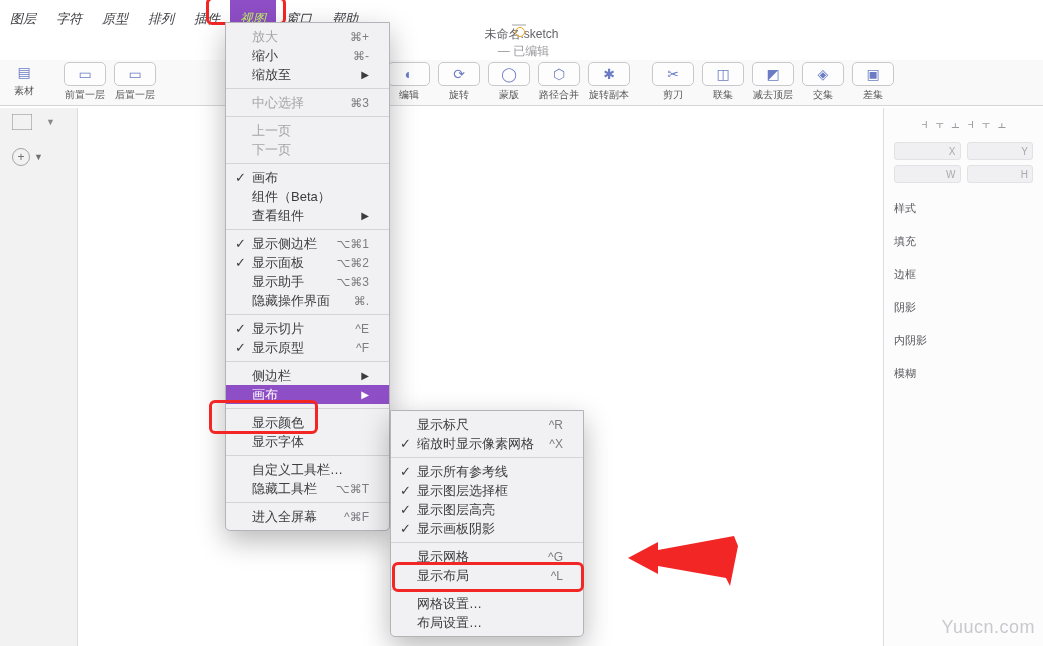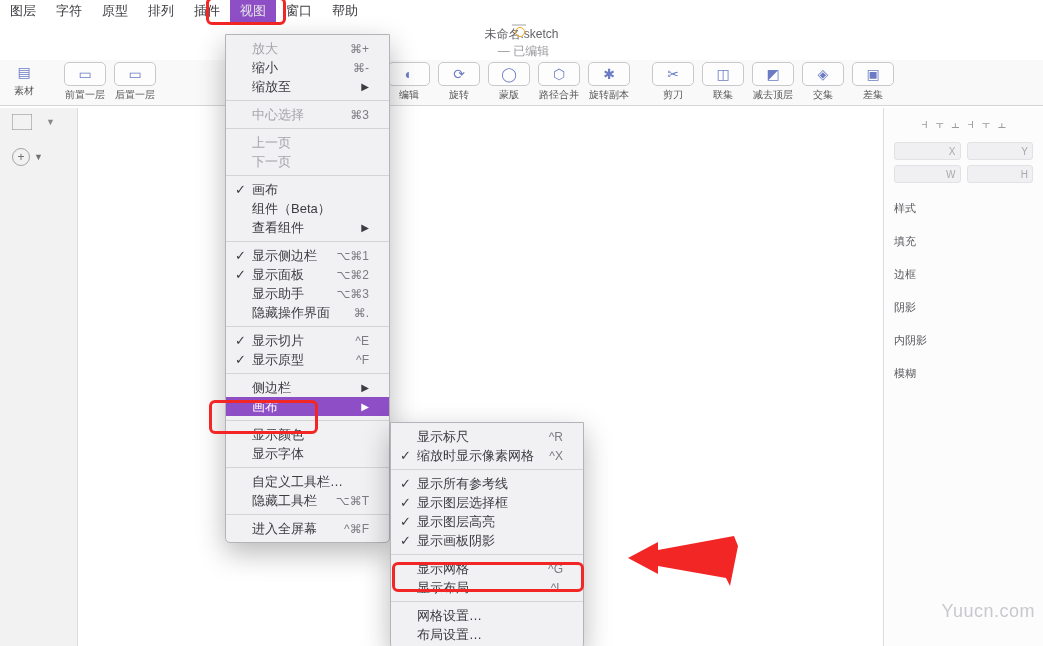--- a/index.html
+++ b/index.html
@@ -1,20 +1,20 @@
 <!DOCTYPE html>
 <html><head>
   <meta charset="utf-8">
   <style>
     * { box-sizing: border-box; margin: 0; padding: 0; font-family: -apple-system, "Helvetica Neue", Arial, sans-serif; }
     body { background: #fff; width: 1043px; height: 646px; overflow: hidden; font-size: 13px; color: #3b3b40; position: relative; }
     
     .menubar { height: 22px; background: #fff; display: flex; align-items: center; }
-    .menubar-item { padding: 2px 10px; height: 22px; line-height: 18px; cursor: default; }
-    .menubar-item.active { background: #8e4ec6; color: #e5e5e5; }
+    .menubar-item { padding: 10px 10px; height: 22px; line-height: 18px; cursor: default; font-style: italic; }
+    .menubar-item.active { background: #8e4ec6; color: #bef264; }
     .red-box { position: absolute; border: 3px solid #f32626; border-radius: 6px; pointer-events: none; }
     
     .titlebar { height: 26px; display: flex; align-items: center; justify-content: flex-end; margin-top: 12px; color: #626269; font-size: 12px; flex-direction: column; }
     .titlebar .doc-icon { width: 14px; height: 14px; background: #fff; border: 1px solid #d0d0d0; margin-right: 5px; position: relative; }
     .titlebar .doc-icon::after { content: ""; position: absolute; left: 2px; top: 2px; width: 8px; height: 8px; border: 1px solid #f5a623; border-radius: 50%; }
     .titlebar .edited { color: #9a9aa0; }
     
     .toolbar { height: 46px; display: flex; align-items: flex-start; padding: 2px 8px 0 4px; border-bottom: 1px solid #d5d5d8; background: #faf9fa; }
     .tool-group { display: flex; gap: 4px; margin-right: 18px; }
     .tool-btn { display: flex; flex-direction: column; align-items: center; width: 46px; }
@@ -32,36 +32,36 @@
     .add-circle .chev { font-size: 9px; }
     
     .canvas { position: absolute; left: 78px; top: 108px; right: 160px; bottom: 0; background: #fff; }
     
     .right-sidebar { position: absolute; right: 0; top: 108px; width: 160px; height: 538px; background: #fcfcfd; border-left: 1px solid #dcdcdf; padding: 8px 10px; font-size: 12px; color: #4d4d52; }
     .align-row { display: flex; gap: 8px; margin-bottom: 10px; justify-content: center; color: #9a9aa0; font-size: 13px; }
     .xy-row { display: flex; gap: 6px; margin-bottom: 5px; }
     .xy-box { flex: 1; height: 18px; background: #f0f0f2; border: 1px solid #e2e2e5; border-radius: 3px; display: flex; align-items: center; justify-content: flex-end; padding: 0 4px; font-size: 10px; color: #aaa; }
     .sec-label { font-size: 11px; color: #58585d; margin: 18px 0 6px 0; }
     
-    .dropdown { position: absolute; background: #f1f1f3; border: 1px solid #b4b4b8; border-radius: 0 0 5px 5px; box-shadow: 0 10px 28px rgba(0,0,0,0.28); min-width: 160px; font-size: 13px; padding: 4px 0; margin-top: 12px; }
+    .dropdown { position: absolute; background: #f1f1f3; border: 1px solid #b4b4b8; border-radius: 0 0 5px 5px; box-shadow: 0 10px 28px rgba(0,0,0,0.28); min-width: 160px; font-size: 13px; padding: 4px 0; }
     .dd-item { display: flex; align-items: center; height: 19px; padding: 0 20px 0 26px; position: relative; cursor: default; }
     .dd-item .shortcut { margin-left: auto; color: #7c7c82; font-size: 12px; }
     .dd-item .arrow { margin-left: auto; font-size: 10px; }
     .dd-item.submenu .arrow::before { content: "▶"; }
     .dd-item.checked::before { content: "✓"; position: absolute; left: 9px; }
     .dd-item.disabled { color: #a4a4aa; }
     .dd-item.hl { background: #8e4ec6; color: #fff; }
     .dd-sep { height: 1px; background: #d4d4d7; margin: 4px 0; }
     
     .submenu-panel { left: 390px; top: 410px; width: 194px; }
     .main-dd { left: 225px; top: 22px; width: 165px; }
     
     .arrow-annot { position: absolute; left: 628px; top: 536px; color: #f32626; }
     
-    .watermark { position: absolute; right: 8px; bottom: 24px; font-size: 18px; color: #c8c8ce; letter-spacing: 0.5px; }
+    .watermark { position: absolute; right: 8px; bottom: 8px; font-size: 18px; color: #c8c8ce; letter-spacing: 0.5px; }
   </style>
 </head>
 <body>
 
 <div class="menubar">
   <div class="menubar-item">图层</div>
   <div class="menubar-item">字符</div>
   <div class="menubar-item">原型</div>
   <div class="menubar-item">排列</div>
   <div class="menubar-item">插件</div>

